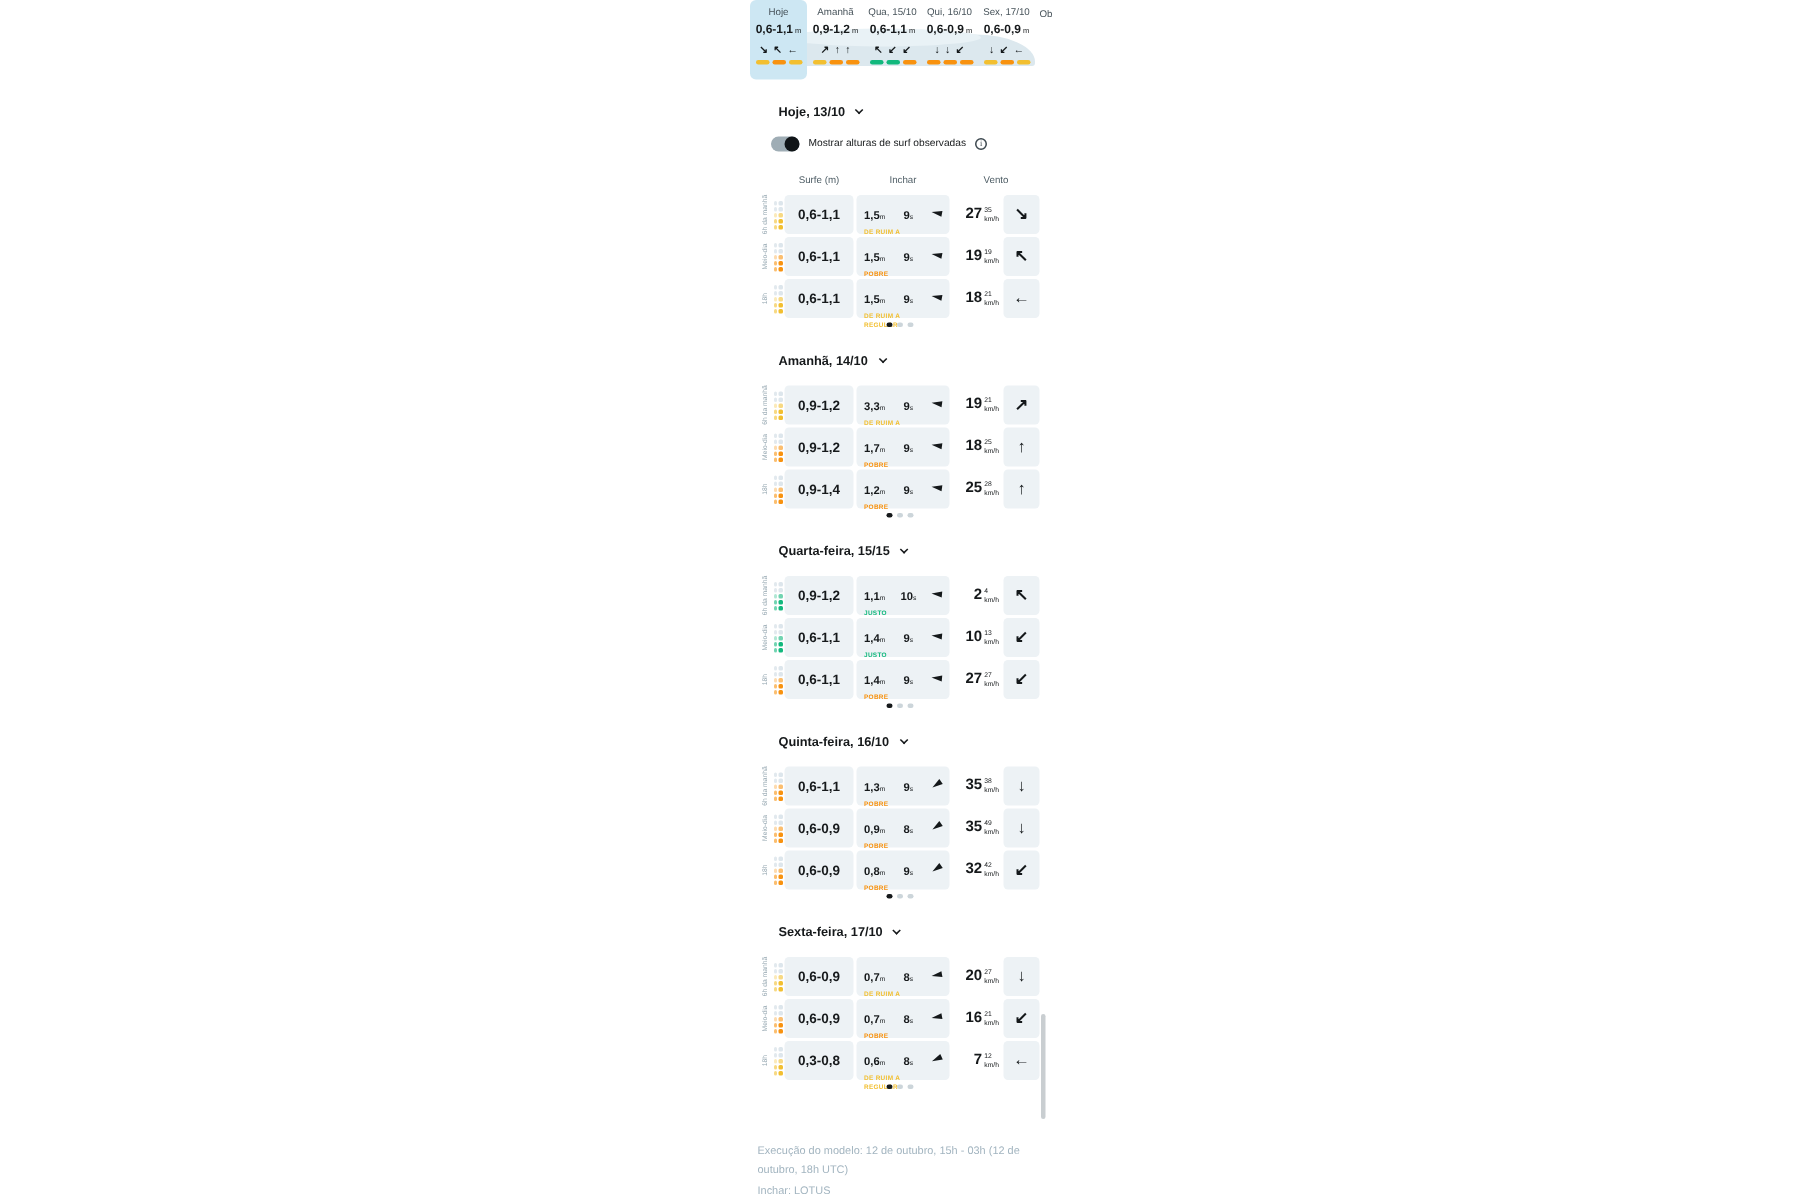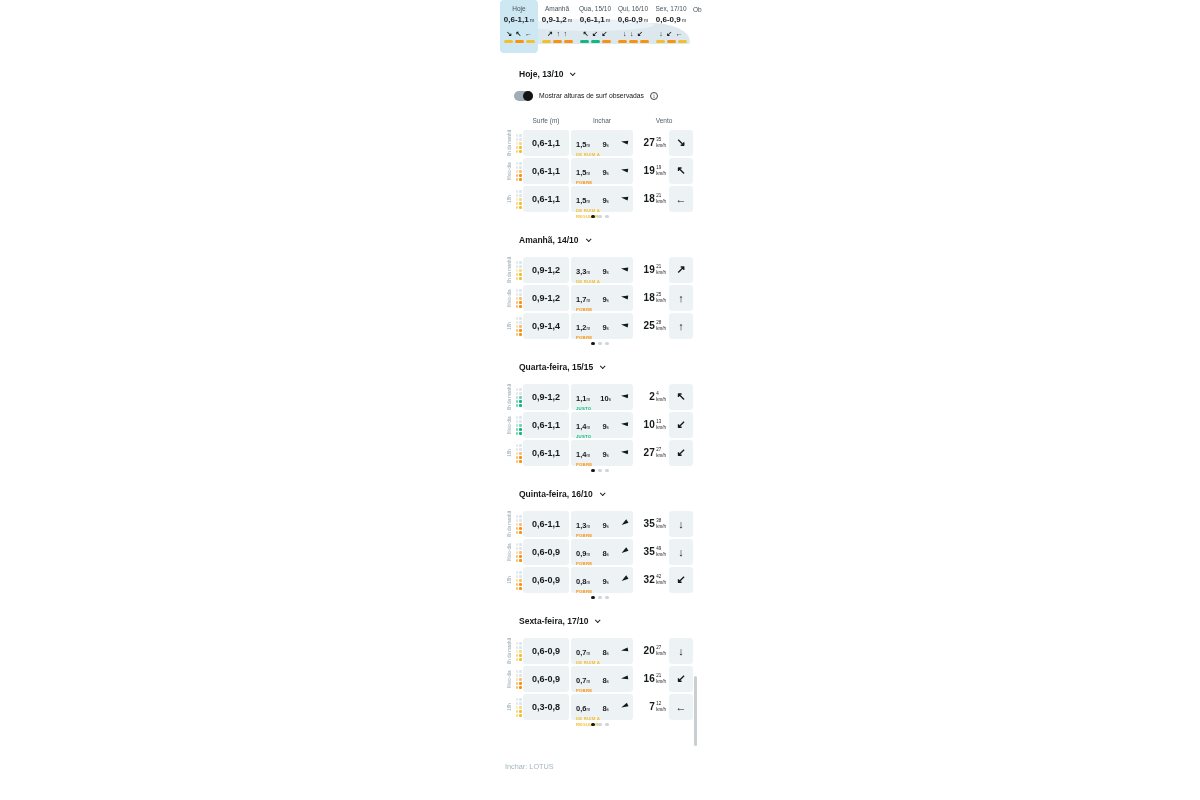--- a/index.html
+++ b/index.html
@@ -857,17 +857,18 @@
 </div>
     <div class="dots">
       <span class="dot active"></span>
       <span class="dot"></span>
       <span class="dot"></span>
     </div>
   </section>
 </div>
 
   <div class="footer">
+    <div>Execução do modelo: 12 de outubro, 15h - 03h (12 de outubro, 18h UTC)</div>
     <div>Inchar: LOTUS</div>
   </div>
 
   <div class="scrollbar"></div>
 </div>
 
 </body></html>

